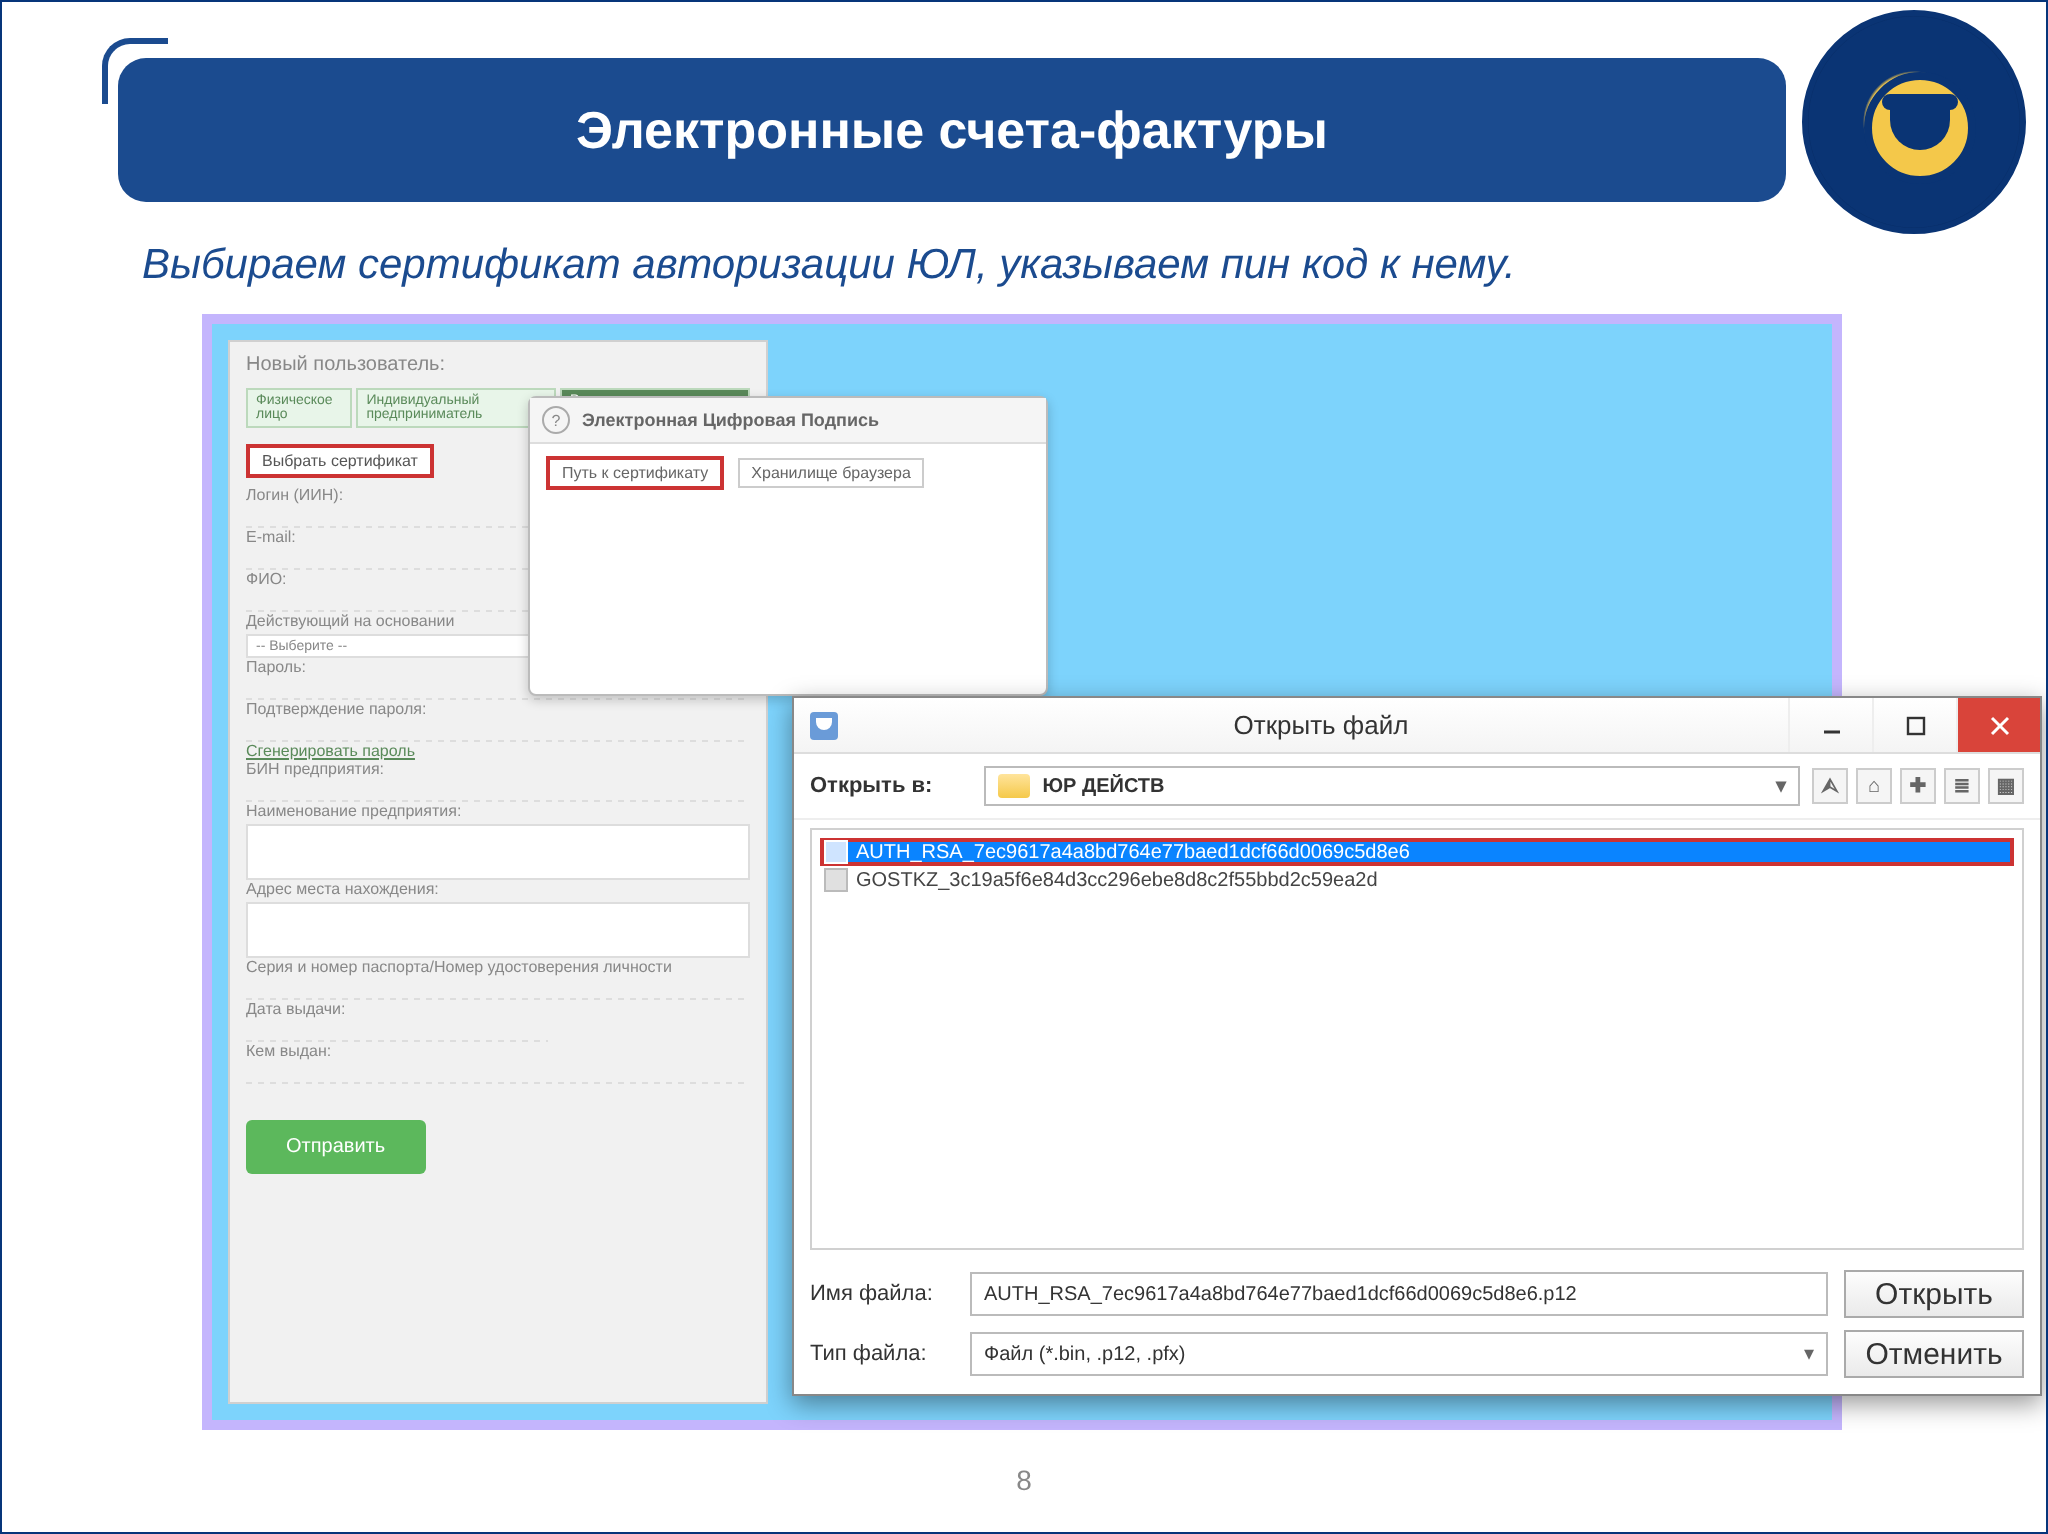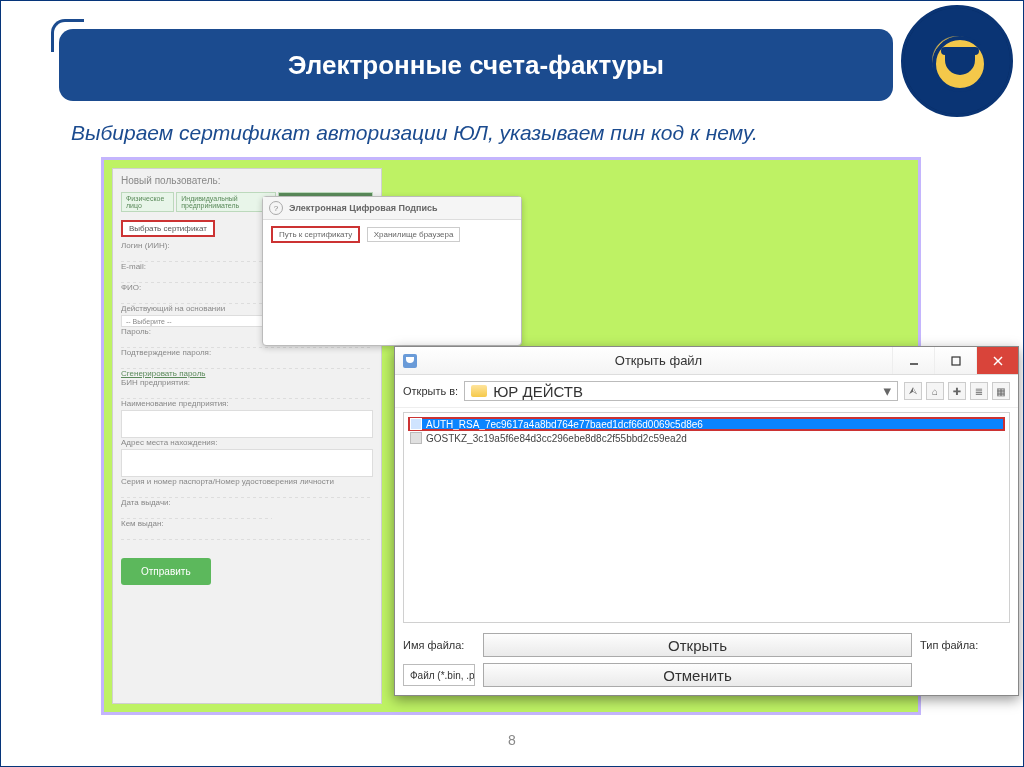--- a/index.html
+++ b/index.html
@@ -67,22 +67,22 @@
     font-size: 21px;
     color: #1b4b8f;
     font-style: italic;
   }
   .screenshot-frame {
     position: absolute;
     top: 156px;
     left: 100px;
     width: 820px;
     height: 558px;
-    background: #bef264;
-    border: 3px solid #c4b5fd;
+    background: #7dd3fc;
+    border: 5px solid #c4b5fd;
   }
   .new-user-panel {
     position: absolute;
     top: 8px;
     left: 8px;
     width: 270px;
     bottom: 8px;
     background: #f1f1f1;
     border: 1px solid #d0d0d0;
     font-size: 9px;
@@ -152,23 +152,23 @@
   .fd-side-item { display:flex;flex-direction:column;align-items:center;gap:2px; }
   .fd-side-icon { width:28px;height:24px;border-radius:3px; }
   .ico-recent { background:linear-gradient(#bcd4ef,#6a9bd8); }
   .ico-desktop { background:linear-gradient(#4a7bc8,#2a5ba8); }
   .ico-docs { background:linear-gradient(#fff,#e0e0e0);border:1px solid #ccc;position:relative; }
   .ico-docs::after{content:"";position:absolute;right:0;top:0;width:8px;height:8px;background:#ccc;clip-path:polygon(0 0,100% 100%,0 100%);}
   .ico-comp { background:linear-gradient(#6bafef,#3a7fc8);position:relative; }
   .ico-comp::after{content:"";position:absolute;bottom:-3px;left:8px;width:12px;height:3px;background:#888;}
   .ico-net { background:radial-gradient(circle,#9dd0f5 0 50%,#5aa5e0 52% 100%);border-radius:50%; }
   .fd-main { flex:1; display:flex;flex-direction:column; }
-  .fd-location-row { display:flex;align-items:center;gap:6px;padding:6px 8px;border-bottom:1px solid #eee; }
+  .fd-location-row { display:flex;align-items:center;gap:6px;padding:6px 8px;border-bottom:1px solid #eee;font-weight:bold; }
   .fd-folder-icon { width:16px;height:12px;background:linear-gradient(#ffe49c,#f5c94a);border-radius:2px; }
-  .fd-location-select { flex:1;height:20px;border:1px solid #bbb;display:flex;align-items:center;padding:0 6px;color:#333;font-size:15px;background:#fff; }
+  .fd-location-select { flex:1;height:20px;border:1px solid #bbb;display:flex;align-items:center;padding:0 6px;color:#333;font-size:10px;background:#fff;margin-left:20px; }
   .fd-toolbar-icons { display:flex;gap:4px; }
   .fd-tool { width:18px;height:18px;border:1px solid #ccc;background:#f5f5f5;display:flex;align-items:center;justify-content:center;font-size:10px;color:#666; }
   .fd-file-list { flex:1;background:#fff;border:1px solid #d0d0d0;margin:4px 8px;padding:4px;overflow:auto;font-size:10px; }
   .fd-file-row { display:flex;align-items:center;gap:4px;padding:1px 2px;color:#444; }
   .fd-file-row.selected { background:#0a84ff;color:#fff; }
   .fd-file-row.selected.outlined { box-shadow:0 0 0 2px #c33 inset; }
   .fd-file-icon { width:12px;height:12px;background:#e0e0e0;border:1px solid #bbb; }
   .fd-file-row.selected .fd-file-icon { background:#cfe4ff;border-color:#fff; }
   .fd-bottom { padding:6px 8px 8px;display:grid;grid-template-columns:72px 1fr 90px;gap:6px 8px;align-items:center;font-size:11px;color:#333; }
   .fd-field { height:22px;border:1px solid #bbb;background:#fff;padding:0 6px;display:flex;align-items:center;font-size:10px;color:#333;overflow:hidden;white-space:nowrap; }
@@ -292,20 +292,23 @@
             <div class="fd-file-icon"></div>
             <span>AUTH_RSA_7ec9617a4a8bd764e77baed1dcf66d0069c5d8e6</span>
           </div>
           <div class="fd-file-row">
             <div class="fd-file-icon"></div>
             <span>GOSTKZ_3c19a5f6e84d3cc296ebe8d8c2f55bbd2c59ea2d</span>
           </div>
         </div>
         <div class="fd-bottom">
           <span>Имя файла:</span>
+          <div class="fd-field">
+              <span>AUTH_RSA_7ec9617a4a8bd764e77baed1dcf66d0069c5d8e6.p12</span>
+            </div>
           <div class="fd-btn">Открыть</div>
           <span>Тип файла:</span>
           <div class="fd-field">
             <span style="flex:1;">Файл (*.bin, .p12, .pfx)</span>
             <span style="color:#666;">▾</span>
           </div>
           <div class="fd-btn">Отменить</div>
         </div>
       </div>
     </div>

